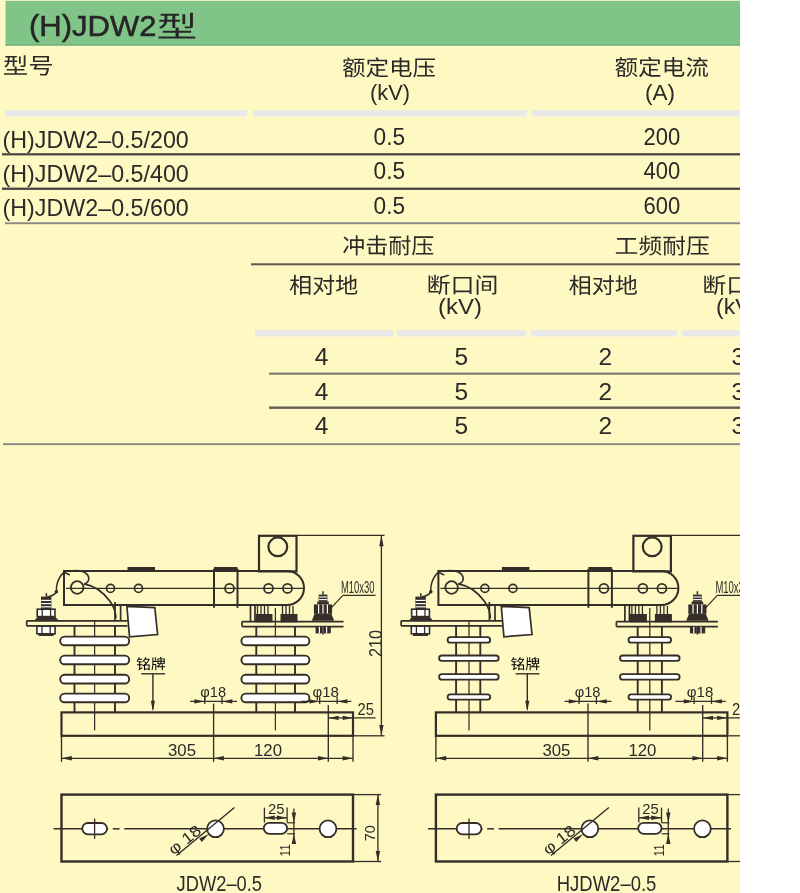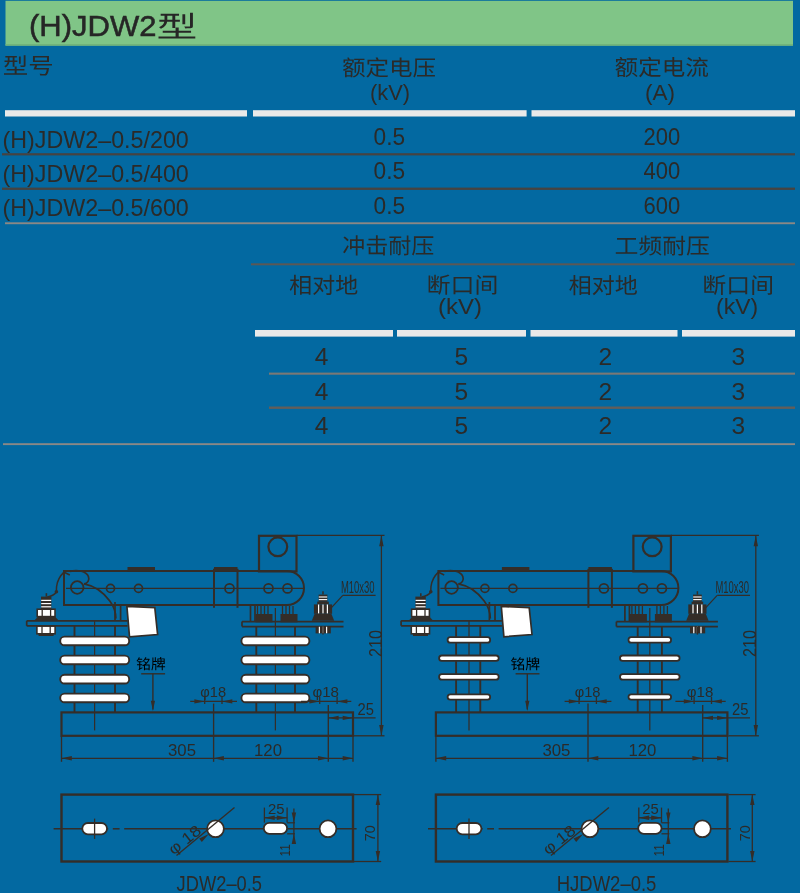--- a/index.html
+++ b/index.html
@@ -1,14 +1,14 @@
 <!DOCTYPE html>
 <html><head><meta charset="utf-8"><style>
 html,body{margin:0;padding:0;background:#fff}
-#page{position:relative;width:800px;height:893px;background:#0369a1;overflow:hidden}
+#page{position:relative;width:740px;height:893px;background:#fef9c3;overflow:hidden}
 svg{display:block}
 text{font-family:"Liberation Sans",sans-serif}
 </style></head><body>
 <div id="page">
 <svg width="800" height="893" viewBox="0 0 800 893" font-family="Liberation Sans, sans-serif">
 <rect x="5.5" y="0.8" width="787.5" height="44.8" fill="#80c587"></rect>
       <rect x="5.5" y="44.0" width="787.5" height="1.6" fill="#72b47b"></rect>
       <text x="29" y="36.2" font-size="30.2" textLength="127.5" lengthAdjust="spacingAndGlyphs" text-anchor="start" fill="#262626" stroke="#262626" stroke-width="0.55">(H)JDW2</text>
       <g fill="#262626">
         <path transform="matrix(0.040663 0 0 -0.029352 156.589 37.279)" d="M635 783V448H704V783ZM822 834V387C822 374 818 370 802 369C787 368 737 368 680 370C691 350 701 321 705 301C776 301 825 302 855 314C885 325 893 344 893 386V834ZM388 733V595H264V601V733ZM67 595V528H189C178 461 145 393 59 340C73 330 98 302 108 288C210 351 248 441 259 528H388V313H459V528H573V595H459V733H552V799H100V733H195V602V595ZM467 332V221H151V152H467V25H47V-45H952V25H544V152H848V221H544V332Z"></path>

